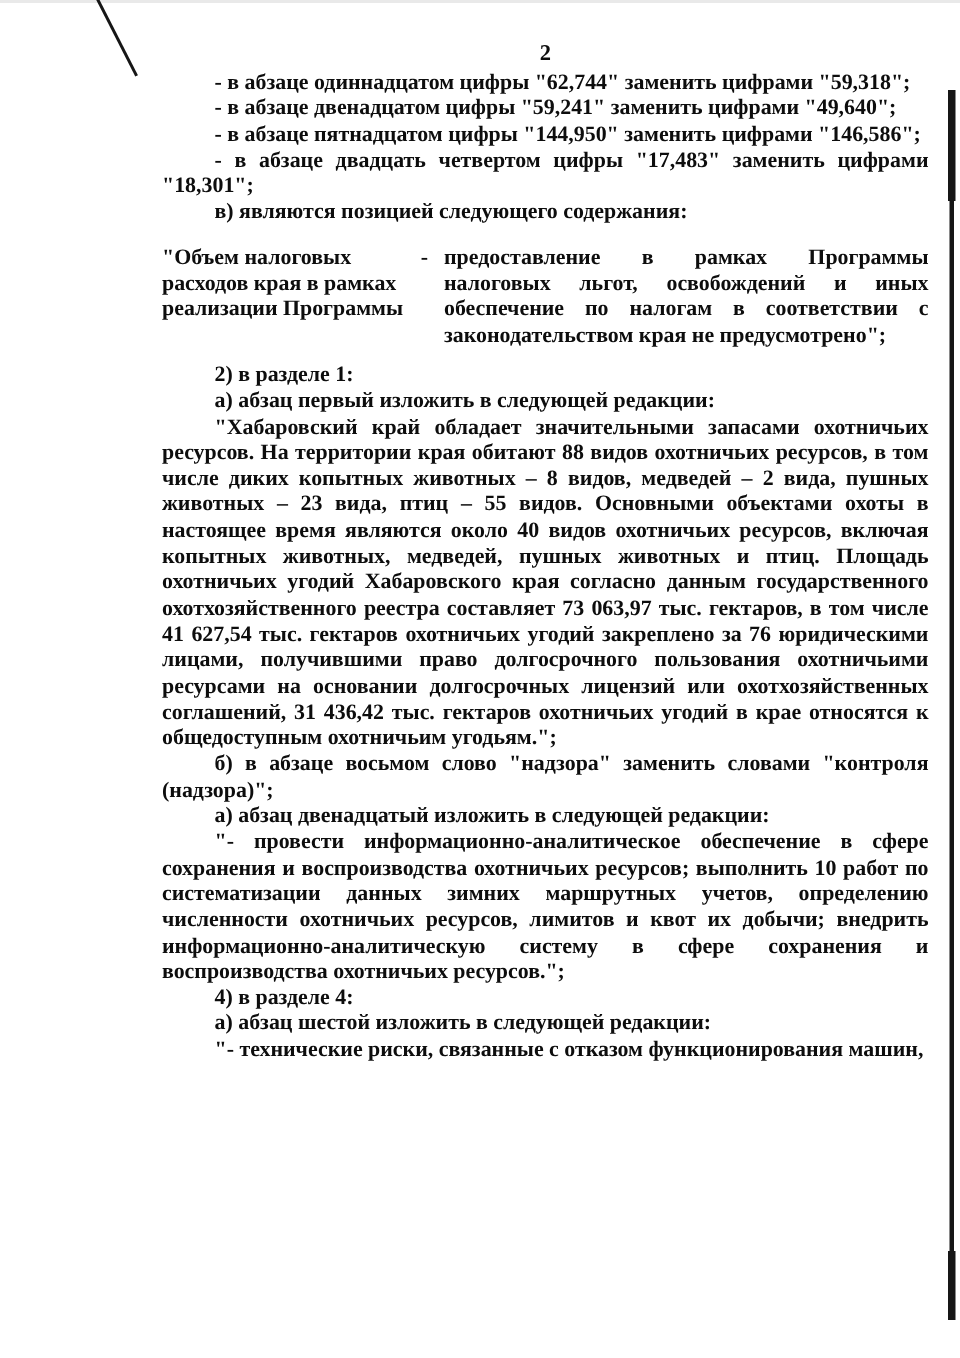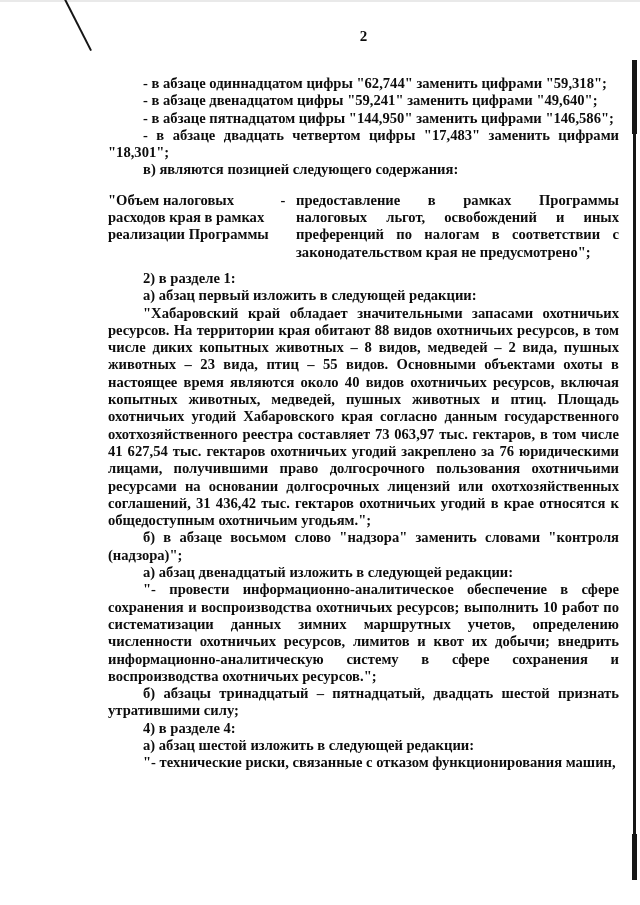--- a/index.html
+++ b/index.html
@@ -26,21 +26,21 @@
 
   .page-number {
     position: absolute;
     top: 28px; left: 108px; width: 511px;
     text-align: center;
     font-size: 15px;
     font-weight: 600;
   }
   .body-col {
     position: absolute;
-    top: 75px; left: 108px; width: 511px;
+    top: 47px; left: 108px; width: 511px;
     font-size: 14.6px;
     line-height: 17.3px;
     font-weight: 600;
     text-align: justify;
   }
   .para { margin: 0; text-indent: 35px; }
   .tax-row {
     display: flex;
     margin-top: 13px;
     margin-bottom: 9px;
@@ -66,28 +66,27 @@
   <div class="body-col">
     <p class="para">- в абзаце одиннадцатом цифры "62,744" заменить цифрами "59,318";</p>
     <p class="para">- в абзаце двенадцатом цифры "59,241" заменить цифрами "49,640";</p>
     <p class="para">- в абзаце пятнадцатом цифры "144,950" заменить цифрами "146,586";</p>
     <p class="para">- в абзаце двадцать четвертом цифры "17,483" заменить цифрами "18,301";</p>
     <p class="para">в) являются позицией следующего содержания:</p>
 
     <div class="tax-row">
       <div class="tax-left">"Объем налоговых расходов края в рамках реализации Программы</div>
       <div class="tax-dash">-</div>
-      <div class="tax-right">предоставление в рамках Программы налоговых льгот, освобождений и иных преференций по налогам в соответствии с законодательством края не предусмотрено";</div>
+      <div class="tax-right">предоставление в рамках Программы налоговых льгот, освобождений и иных обеспечение по налогам в соответствии с законодательством края не предусмотрено";</div>
     </div>
 
     <p class="para">2) в разделе 1:</p>
     <p class="para">а) абзац первый изложить в следующей редакции:</p>
     <p class="para">"Хабаровский край обладает значительными запасами охотничьих ресурсов. На территории края обитают 88 видов охотничьих ресурсов, в том числе диких копытных животных – 8 видов, медведей – 2 вида, пушных животных – 23 вида, птиц – 55 видов. Основными объектами охоты в настоящее время являются около 40 видов охотничьих ресурсов, включая копытных животных, медведей, пушных животных и птиц. Площадь охотничьих угодий Хабаровского края согласно данным государственного охотхозяйственного реестра составляет 73 063,97 тыс. гектаров, в том числе 41 627,54 тыс. гектаров охотничьих угодий закреплено за 76 юридическими лицами, получившими право долгосрочного пользования охотничьими ресурсами на основании долгосрочных лицензий или охотхозяйственных соглашений, 31 436,42 тыс. гектаров охотничьих угодий в крае относятся к общедоступным охотничьим угодьям.";</p>
     <p class="para">б) в абзаце восьмом слово "надзора" заменить словами "контроля (надзора)";</p>
     <p class="para">а) абзац двенадцатый изложить в следующей редакции:</p>
     <p class="para">"- провести информационно-аналитическое обеспечение в сфере сохранения и воспроизводства охотничьих ресурсов; выполнить 10 работ по систематизации данных зимних маршрутных учетов, определению численности охотничьих ресурсов, лимитов и квот их добычи; внедрить информационно-аналитическую систему в сфере сохранения и воспроизводства охотничьих ресурсов.";</p>
-    <p class="para">б) абзацы тринадцатый – пятнадцатый, двадцать шестой признать утратившими силу;</p>
     <p class="para">4) в разделе 4:</p>
     <p class="para">а) абзац шестой изложить в следующей редакции:</p>
     <p class="para">"- технические риски, связанные с отказом функционирования машин,</p>
   </div>
 
 </div>
 
 </body></html>

